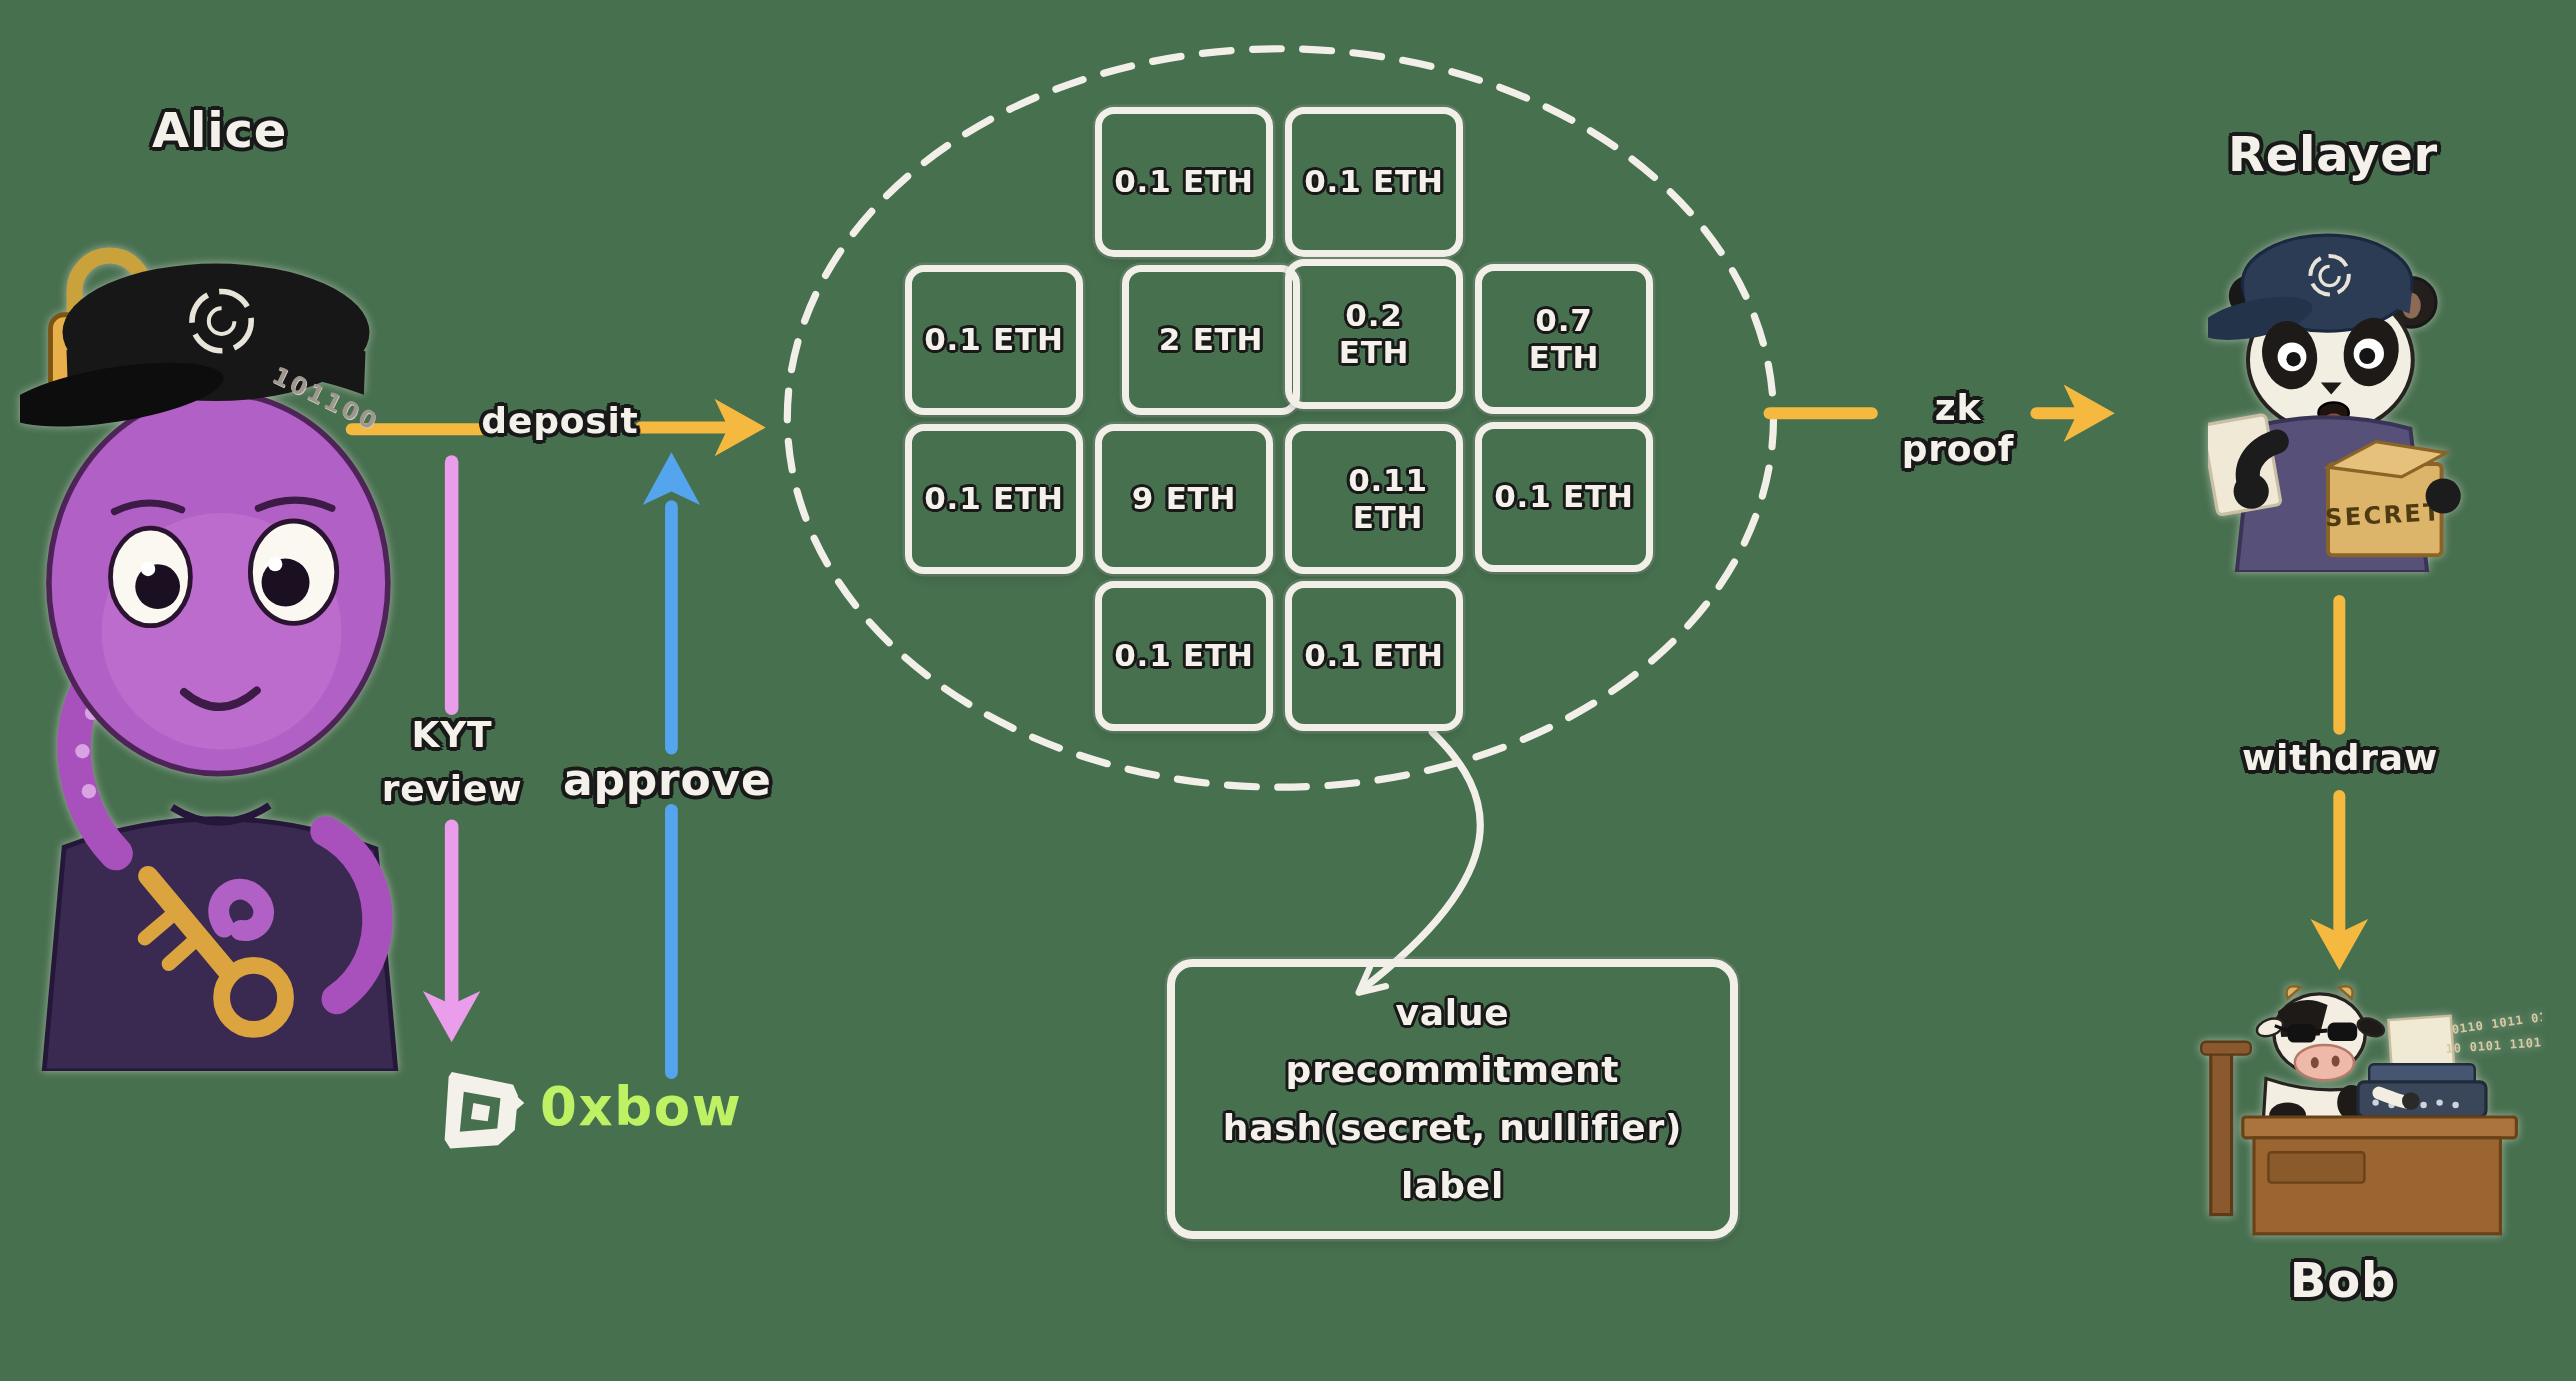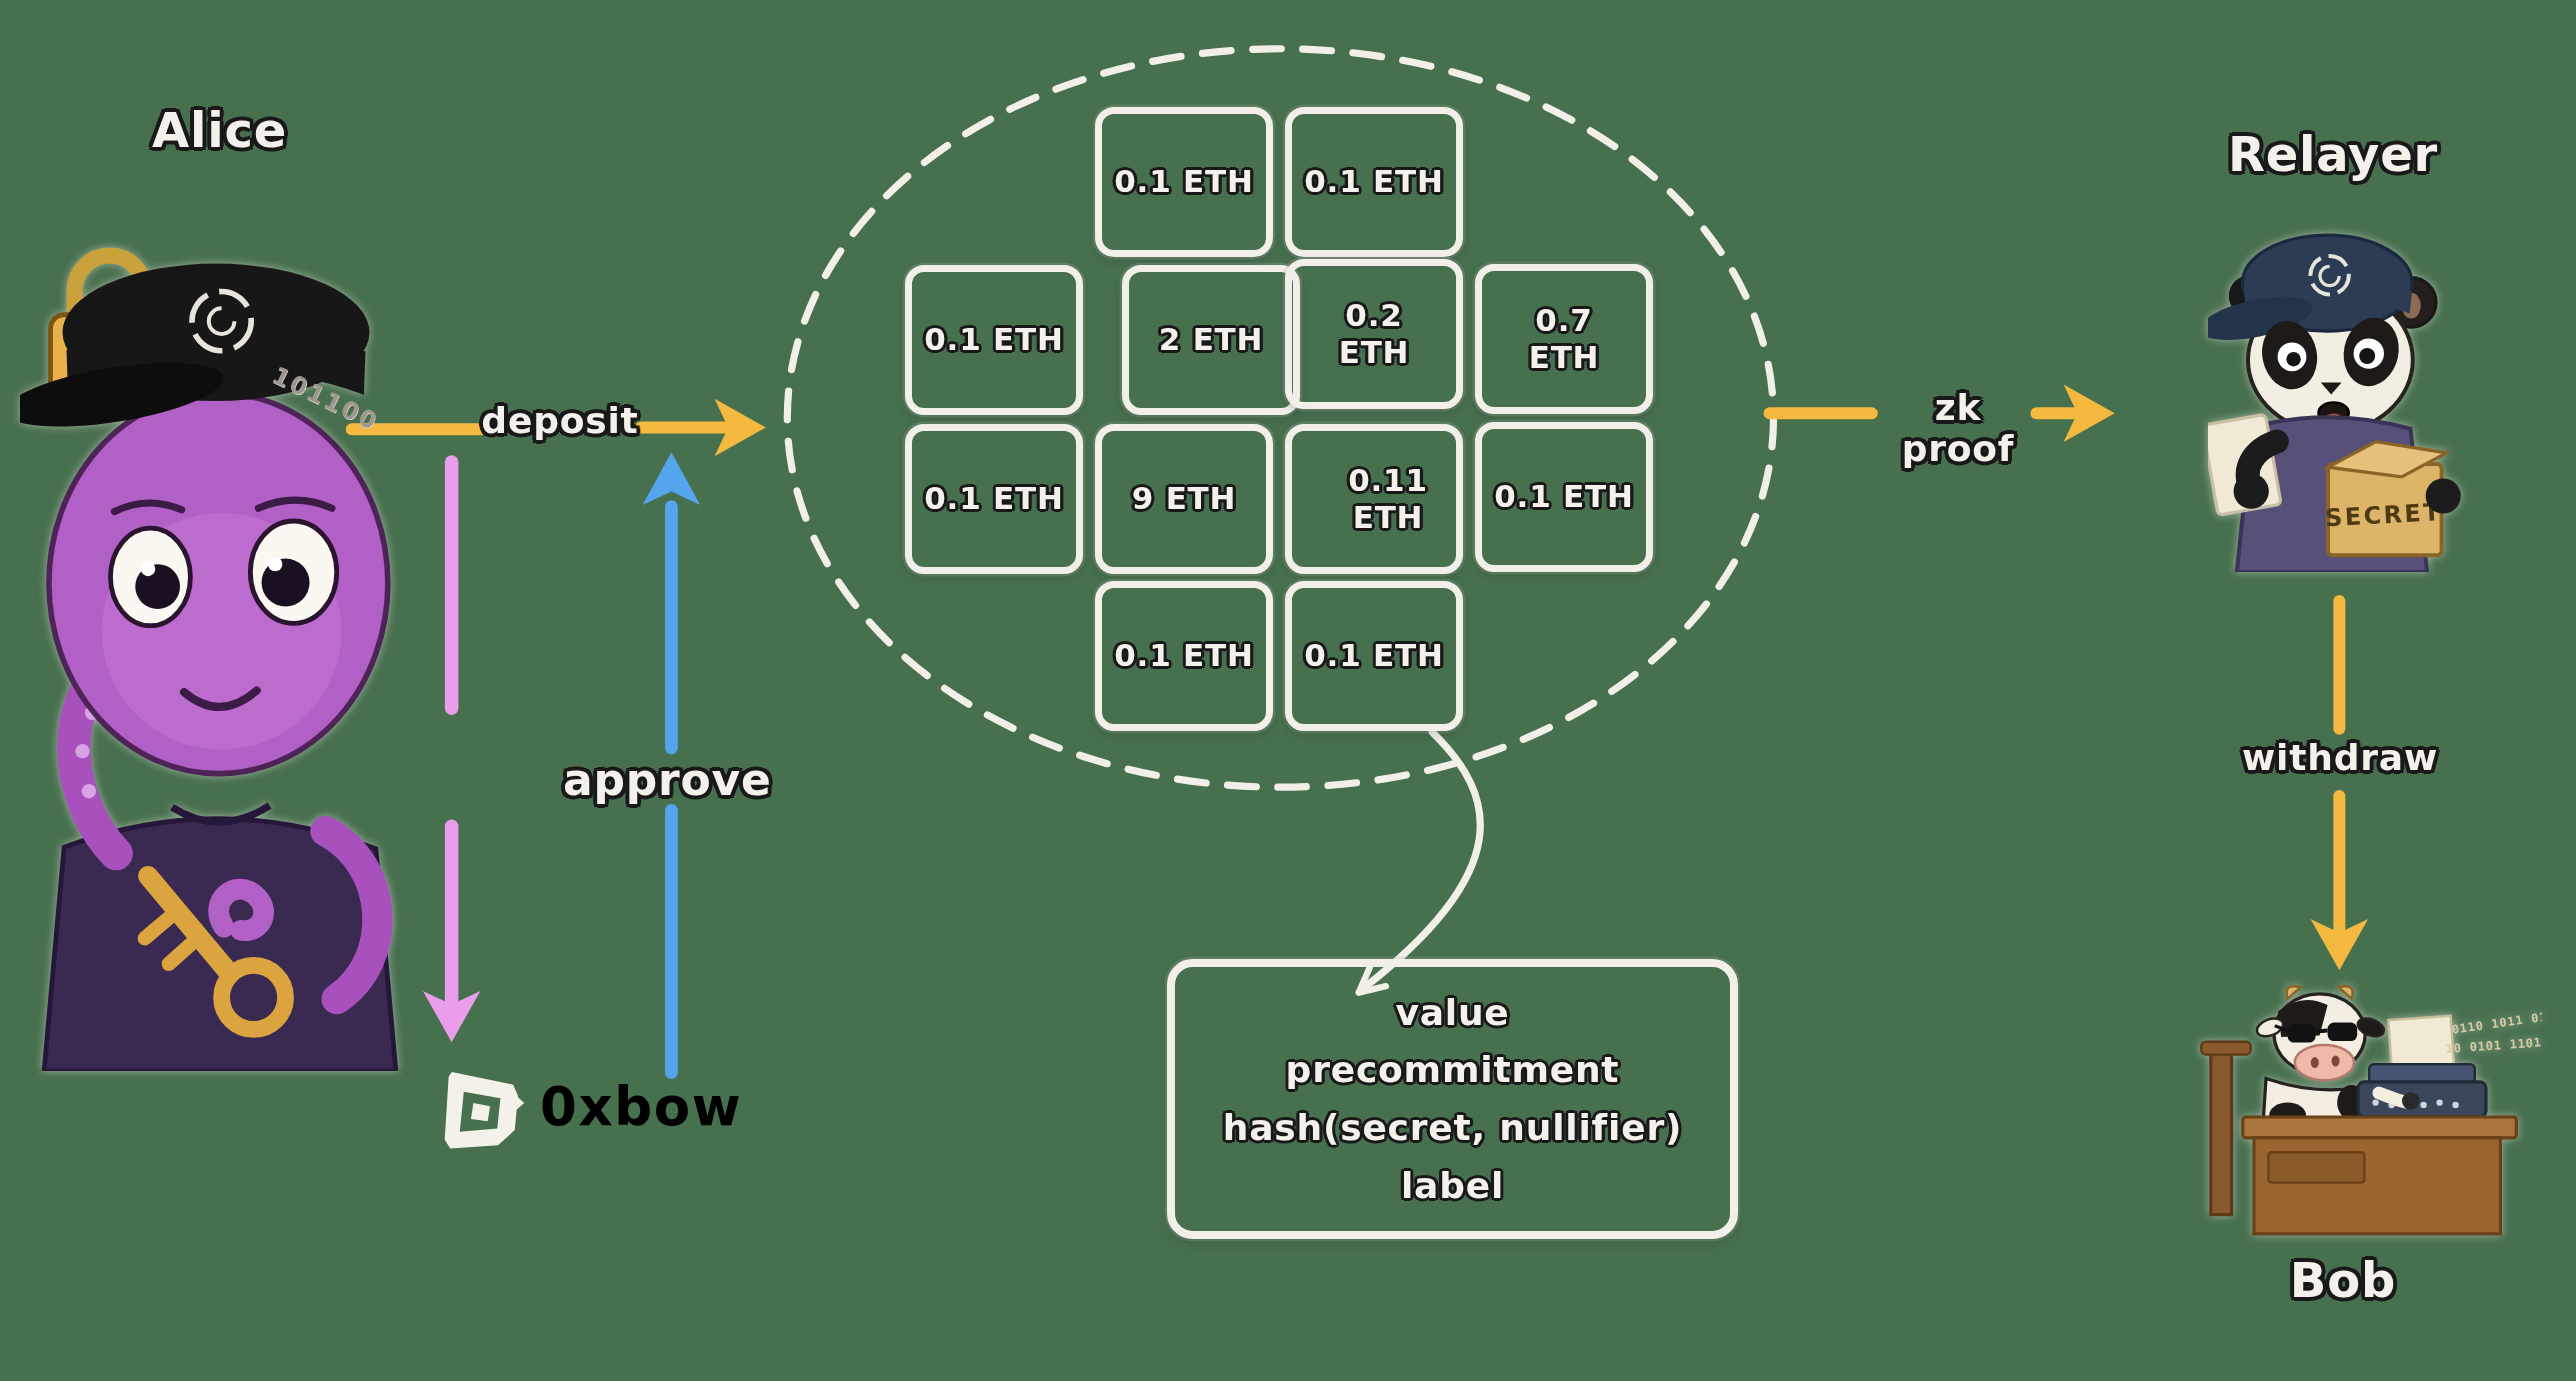--- a/index.html
+++ b/index.html
@@ -15,21 +15,21 @@
   .center{text-align:center;}
   .note{position:absolute;width:178px;height:150px;border:7.2px solid #F2EFE9;border-radius:19px;
         box-sizing:border-box;display:flex;align-items:center;justify-content:center;
         font-size:31px;line-height:1.2;
         box-shadow:0 0 0 2.4px rgba(190,190,185,0.20),0 4.8px 9.6px rgba(0,0,0,0.12);}
   .charsvg{filter:drop-shadow(0 0 4px rgba(235,232,222,0.55));}
   #commit-box{left:1167px;top:959px;width:571px;height:280px;border:8px solid #F2EFE9;
         border-radius:25.6px;box-sizing:border-box;display:flex;align-items:center;justify-content:center;
         font-size:36px;line-height:1.6;
         box-shadow:0 0 0 2.4px rgba(190,190,185,0.20),0 4.8px 9.6px rgba(0,0,0,0.12);}
-  #brand-word{left:540px;top:1076px;font-size:53px;font-weight:bold;color:#000000;letter-spacing:1.6px;}
+  #brand-word{left:540px;top:1076px;font-size:53px;font-weight:bold;color:#bef264;letter-spacing:1.6px;}
   #alice-binary{left:280px;top:361px;font-size:24px;font-weight:bold;color:#9E978E;
         transform:rotate(26deg);transform-origin:left top;letter-spacing:2.4px;
         text-shadow:0.8px 0.8px 0 #d8d4cc;}
 </style>
 </head>
 <body>
 
 <div id="canvas">
 
   <svg class="abs" style="left:0;top:0" width="2576" height="1381" viewBox="0 0 3223 1728">
@@ -122,20 +122,22 @@
       <line x1="196" y1="842" x2="156" y2="876" stroke="#DBA43E" stroke-width="18" stroke-linecap="round"></line>
       <line x1="224" y1="874" x2="186" y2="908" stroke="#DBA43E" stroke-width="18" stroke-linecap="round"></line>
       <path d="M255 862 C 233 830, 270 798, 296 824 C 314 842, 302 870, 276 866" fill="none" stroke="#B160C5" stroke-width="26" stroke-linecap="round"></path>
     </g>
   </svg>
 
   <div class="abs" id="alice-binary">101100</div>
 
   <div class="abs comic o center" style="left:456px;top:400px;width:208px;font-size:36px;">deposit</div>
 
+  <div class="abs comic o center prel" style="left:364px;top:708px;width:176px;font-size:36px;line-height:1.5;">KYT
+review</div>
   <div class="abs comic o center" style="left:563px;top:754px;width:168px;font-size:44px;">approve</div>
 
   <svg class="abs" style="left:438px;top:1060px" width="93" height="94" viewBox="0 0 116 118">
     <path fill="#F4F1EA" fill-rule="evenodd" d="M17 15 L94 31 L100 45 L96 88 L75 107 L15 111 L8 100 L13 21 Z
              M32 40 L78 48 L74 86 L27 90 Z"></path>
     <path fill="#F4F1EA" d="M44 54 L65 58 L62 77 L41 74 Z"></path>
     <path fill="#F4F1EA" d="M95 42 L108 54 L95 65 Z"></path>
   </svg>
   <div class="abs" id="brand-word">0xbow</div>
 

